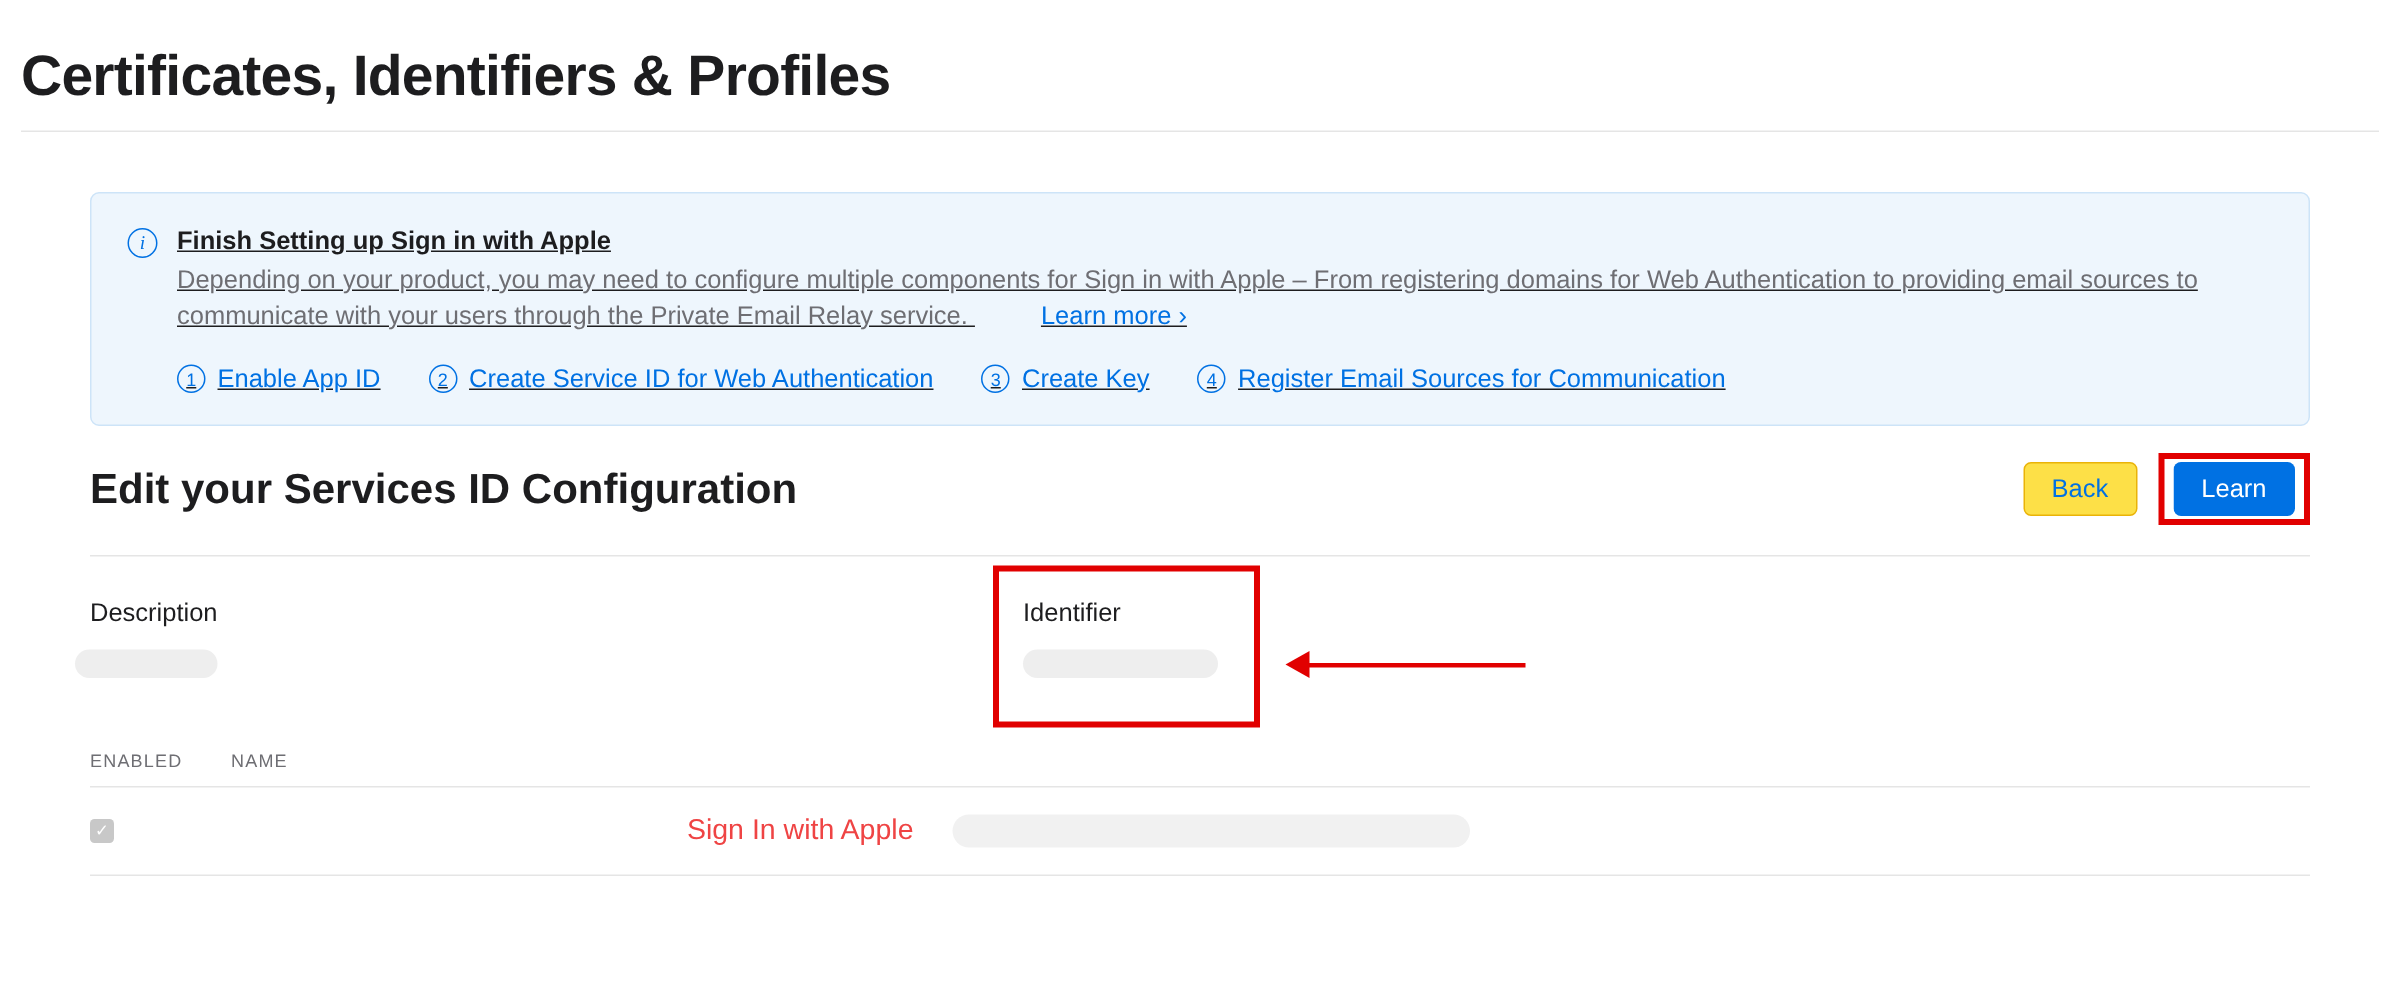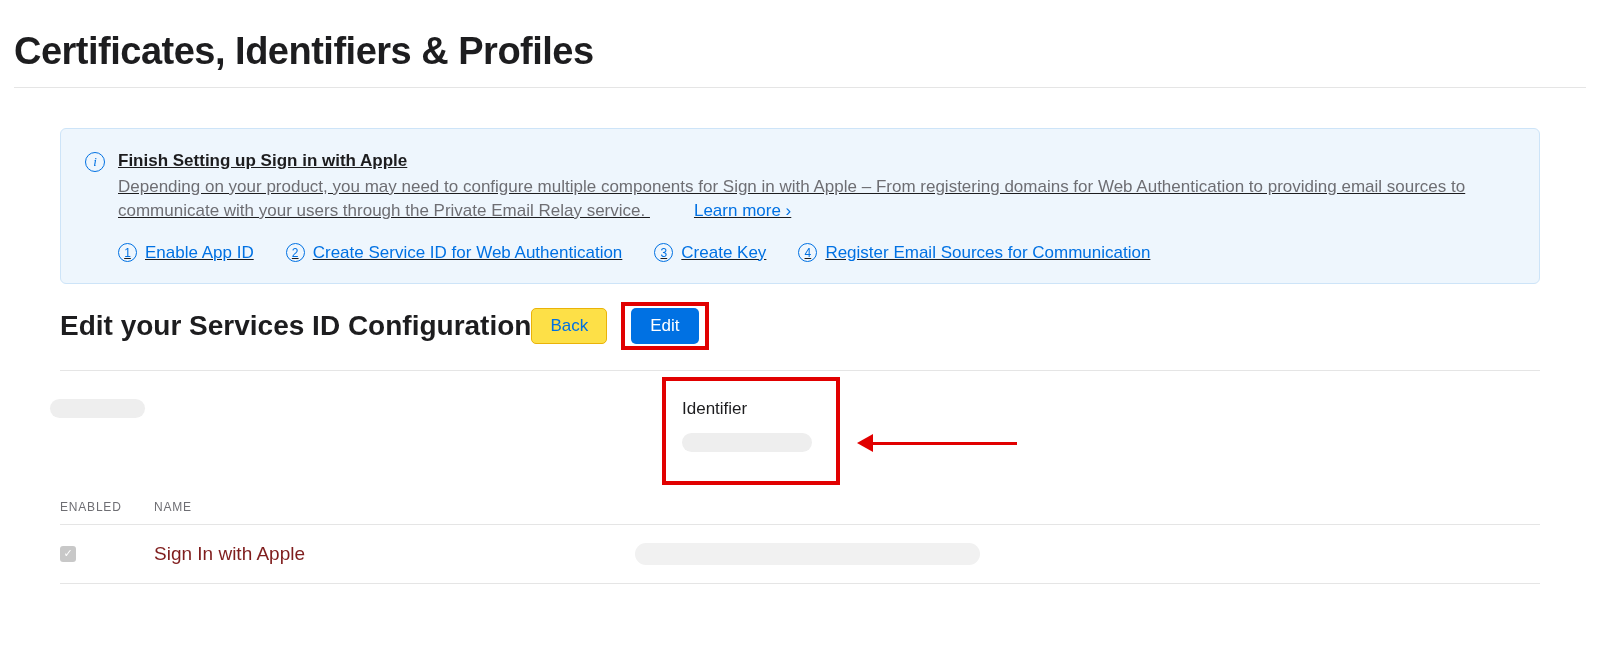--- a/index.html
+++ b/index.html
@@ -85,20 +85,21 @@
       font-size: 12px;
     }
     .breadcrumb {
       margin-top: 30px;
       color: #0071e3;
       font-size: 17px;
       cursor: pointer;
     }
     .section-header {
       display: flex;
+      justify-content: space-between;
       align-items: center;
       margin-top: 18px;
     }
     .section-title {
       font-size: 28px;
       font-weight: 700;
     }
     .buttons {
       display: flex;
       gap: 14px;
@@ -208,22 +209,23 @@
     .checkbox {
       width: 16px; height: 16px;
       border-radius: 3px;
       background: #c8c8c8;
       display: flex; align-items: center; justify-content: center;
       color: #fff;
       font-size: 11px;
     }
     .caps-name {
       font-size: 19px;
-      color: #7f1d1d;
+      color: #ef4444;
       width: 455px;
+      text-align: right;
     }
     .row-redacted {
       background: #f1f1f1;
       border-radius: 12px;
       height: 22px;
       width: 345px;
     }
   </style>
 </head>
 <body>
@@ -262,29 +264,30 @@
       </div>
     </div>
   </div>
 
 
   <div class="section-header">
     <h2 class="section-title">Edit your Services ID Configuration</h2>
     <div class="buttons">
       <button class="btn btn-secondary">Back</button>
       <span class="highlight-box">
-        <button class="btn btn-primary">Edit</button>
+        <button class="btn btn-primary">Learn</button>
       </span>
     </div>
   </div>
 
   <hr class="section-rule">
 
   <div class="fields">
     <div class="field-block field-desc-block">
+      <div class="field-label">Description</div>
       <div class="redacted desc"></div>
     </div>
     <div class="field-block field-id-block">
       <div class="id-highlight"></div>
       <div class="field-label">Identifier</div>
       <div class="redacted ident"></div>
       <div class="arrow">
         <div class="arrow-head"></div>
         <div class="arrow-line"></div>
       </div>

